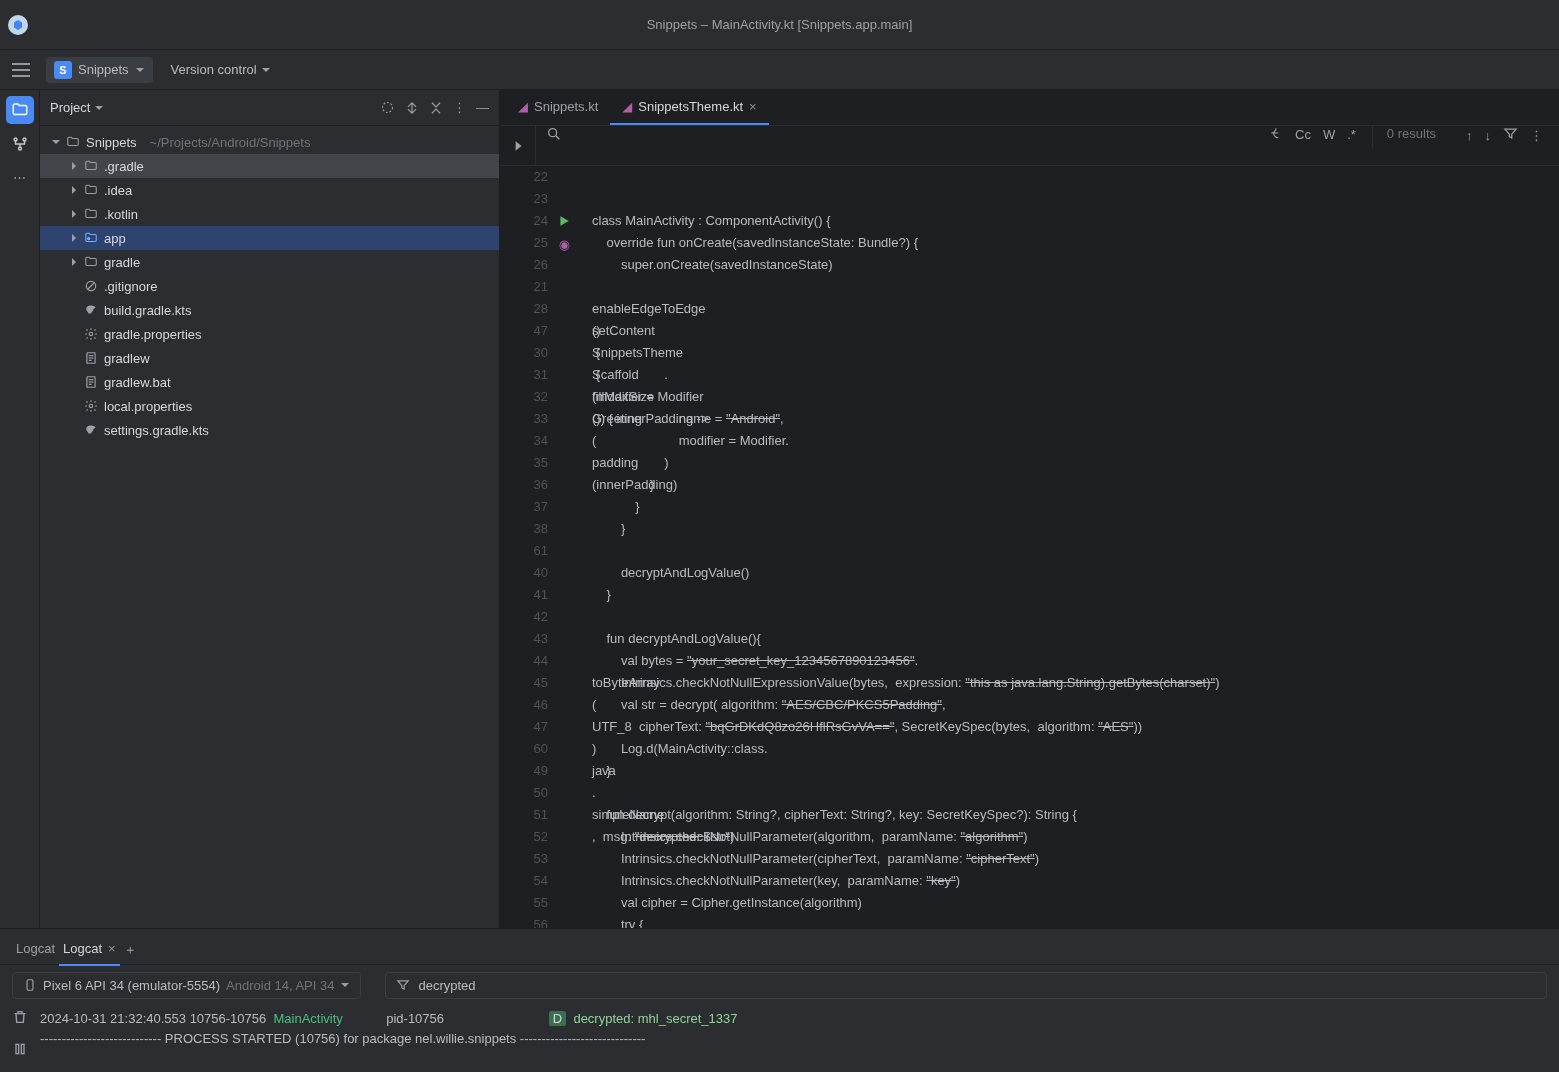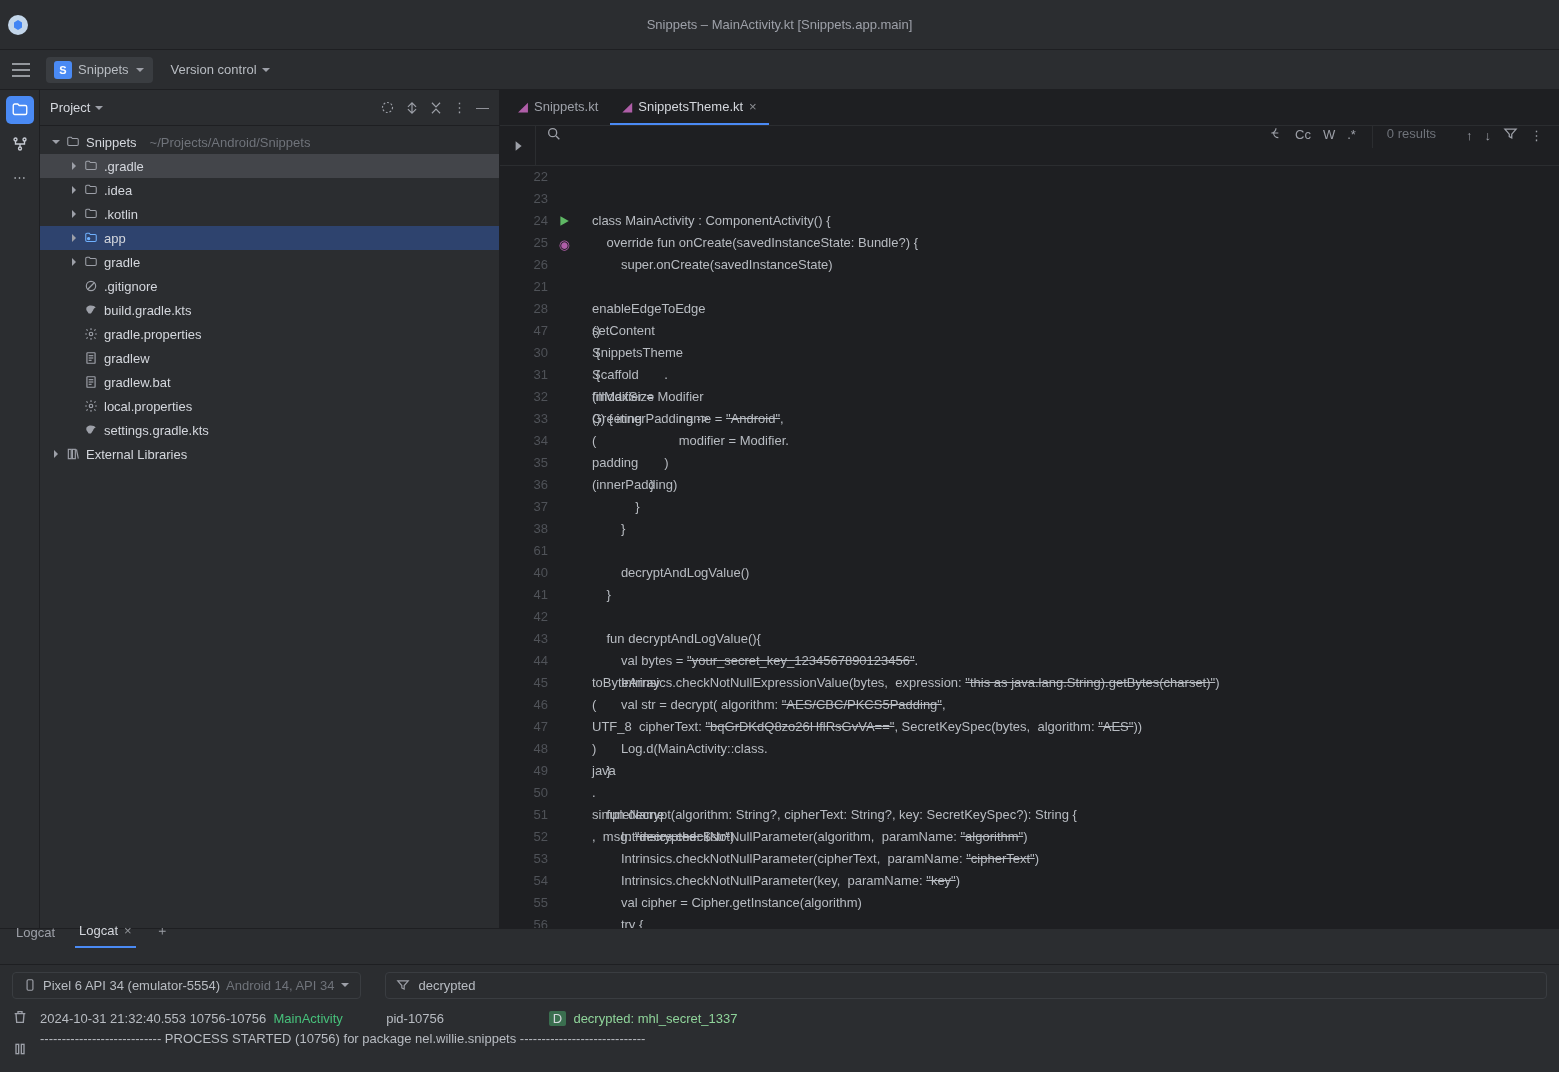--- a/index.html
+++ b/index.html
@@ -49,21 +49,21 @@
 .fb-opts span{cursor:pointer}
 .fb-sep{width:1px;height:22px;background:#2b2d30}
 .fb-results{color:#6f737a;padding:0 14px}
 .code-area{flex:1;display:flex;overflow:auto;font-family:'JetBrains Mono',Consolas,monospace;font-size:14.5px;line-height:22px}
 .gutter{width:56px;text-align:right;padding-right:8px;color:#4f5258;user-select:none;background:#1e1f22}
 .gutter .ln{height:22px;position:relative}
 .gm{position:absolute;right:-22px;top:2px}
 .code{flex:1;padding-left:36px;white-space:pre}
 .code .line{height:22px}
 .bottom{height:160px;background:#2b2d30;border-top:1px solid #1e1f22;display:flex;flex-direction:column}
-.btabs{height:36px;display:flex;align-items:flex-end;padding:16px 12px;gap:16px;border-bottom:1px solid #1e1f22}
+.btabs{height:36px;display:flex;align-items:flex-start;padding:4px 12px;gap:0;border-bottom:1px solid #1e1f22}
 .btab{color:#9da0a8;cursor:pointer;padding:8px 4px;display:flex;align-items:center;gap:6px}
 .btab.active{color:#d4d7dd;border-bottom:2px solid #4a8af4}
 .bfilter{height:40px;display:flex;align-items:center;padding:0 12px;gap:24px}
 .device-sel{background:#2b2d30;border:1px solid #3a3d41;border-radius:4px;padding:5px 10px;display:flex;align-items:center;gap:6px;cursor:pointer}
 .device-hint{color:#6f737a}
 .filter-box{flex:1;border:1px solid #3a3d41;border-radius:4px;padding:5px 10px;display:flex;align-items:center;gap:8px}
 .log-out{flex:1;font-family:Consolas,monospace;font-size:13px;line-height:20px;padding:4px 12px;display:flex}
 .log-tools{width:28px;display:flex;flex-direction:column;gap:10px;color:#9da0a8}
 .log-tools span{cursor:pointer}
 .log-text{flex:1;white-space:pre;color:#b8bcc2}
@@ -295,35 +295,20 @@
           <span class="tree-label">local.properties</span>
         </div>
         <div class="tree-row " style="padding-left:26px">
           <span class="tree-arrow"></span>
           <span class="tree-icon">
             <svg width="14" height="14" viewBox="0 0 24 24" fill="#9da0a8">
               <path d="M4 8c4-6 14-4 16 0-2 0-4 2-4 4l-4 6H8l-4-6V8z"></path>
             </svg>
           </span>
           <span class="tree-label">settings.gradle.kts</span>
-        </div>
-        <div class="tree-row " style="padding-left:8px">
-          <span class="tree-arrow">
-            <svg width="10" height="10" viewBox="0 0 10 10" fill="#9da0a8">
-              <path d="M3 1l4 4-4 4z"></path>
-            </svg>
-          </span>
-          <span class="tree-icon">
-            <svg width="14" height="14" viewBox="0 0 24 24" fill="none" stroke="#9da0a8" stroke-width="2">
-              <rect x="4" y="4" width="5" height="16"></rect>
-              <rect x="11" y="4" width="5" height="16"></rect>
-              <line x1="18" y1="4" x2="21" y2="20"></line>
-            </svg>
-          </span>
-          <span class="tree-label">External Libraries</span>
         </div>
       </div>
   </div>
 
   <div class="editor-area">
     <div class="tabs" id="tabs">
         <div class="tab ">
           <span class="kt">◢</span>
           <span>Snippets.kt</span>
         </div>
@@ -388,21 +373,21 @@
           <div class="ln">38</div>
           <div class="ln">61</div>
           <div class="ln">40</div>
           <div class="ln">41</div>
           <div class="ln">42</div>
           <div class="ln">43</div>
           <div class="ln">44</div>
           <div class="ln">45</div>
           <div class="ln">46</div>
           <div class="ln">47</div>
-          <div class="ln">48</div>
+          <div class="ln">60</div>
           <div class="ln">49</div>
           <div class="ln">50</div>
           <div class="ln">51</div>
           <div class="ln">52</div>
           <div class="ln">53</div>
           <div class="ln">54</div>
           <div class="ln">55</div>
           <div class="ln">56</div>
         </div>
       <div class="code" id="code"><div class="line"></div><div class="line"></div><div class="line"><k>class</k> <c>MainActivity</c> : <c>ComponentActivity</c>() <c>{</c><cur></cur></div><div class="line">    <k>override</k> <k>fun</k> <fn>onCreate</fn>(savedInstanceState: Bundle?) {</div><div class="line">        <k>super</k>.onCreate(savedInstanceState)</div><div class="line">        <p>enableEdgeToEdge</p>()</div><div class="line">        <p>setContent</p> <k>{</k></div><div class="line">            <p>SnippetsTheme</p> <k>{</k></div><div class="line">                <p>Scaffold</p>(<fn>modifier</fn> = Modifier</div><div class="line">                    .<p>fillMaxSize</p>()) { innerPadding <k>-&gt;</k></div><div class="line">                    <p>Greeting</p>(</div><div class="line">                        <fn>name</fn> = <s>"Android"</s>,</div><div class="line">                        <fn>modifier</fn> = Modifier.<p>padding</p>(innerPadding)</div><div class="line">                    )</div><div class="line">                <k>}</k></div><div class="line">            <k>}</k></div><div class="line">        <k>}</k></div><div class="line"></div><div class="line">        decryptAndLogValue()</div><div class="line">    }</div><div class="line"></div><div class="line">    <k>fun</k> <fn><ud>decryptAndLogValue</ud></fn>(){</div><div class="line">        <k>val</k> <c>bytes</c> = <s>"your_secret_key_1234567890123456"</s>.<p>toByteArray</p>(<p>UTF_8</p>)</div><div class="line">        Intrinsics.checkNotNullExpressionValue(bytes,  <an>expression:</an> <s>"this as java.lang.String).getBytes(charset)"</s>)</div><div class="line">        <k>val</k> <c>str</c> = decrypt( <an>algorithm:</an> <s>"AES/CBC/PKCS5Padding"</s>,</div><div class="line">             <an>cipherText:</an> <s>"bqGrDKdQ8zo26HflRsGvVA=="</s>, SecretKeySpec(bytes,  <an>algorithm:</an> <s>"AES"</s>))</div><div class="line">        Log.d(MainActivity::<k>class</k>.<p>java</p>.<p>simpleName</p>,  <an>msg:</an> <s>"decrypted: </s><c>$</c><c>str</c><s>"</s>)</div><div class="line">    }</div><div class="line"></div><div class="line">    <k>fun</k> <fn><ud>decrypt</ud></fn>(algorithm: String?, cipherText: String?, key: SecretKeySpec?): String {</div><div class="line">        Intrinsics.checkNotNullParameter(algorithm,  <an>paramName:</an> <s>"algorithm"</s>)</div><div class="line">        Intrinsics.checkNotNullParameter(cipherText,  <an>paramName:</an> <s>"cipherText"</s>)</div><div class="line">        Intrinsics.checkNotNullParameter(key,  <an>paramName:</an> <s>"key"</s>)</div><div class="line">        <k>val</k> <c>cipher</c> = Cipher.getInstance(algorithm)</div><div class="line">        <k>try</k> {</div></div>

